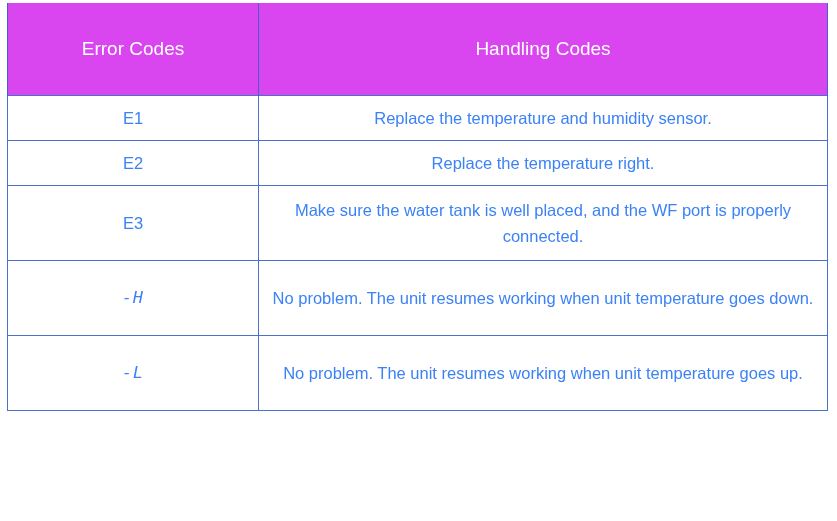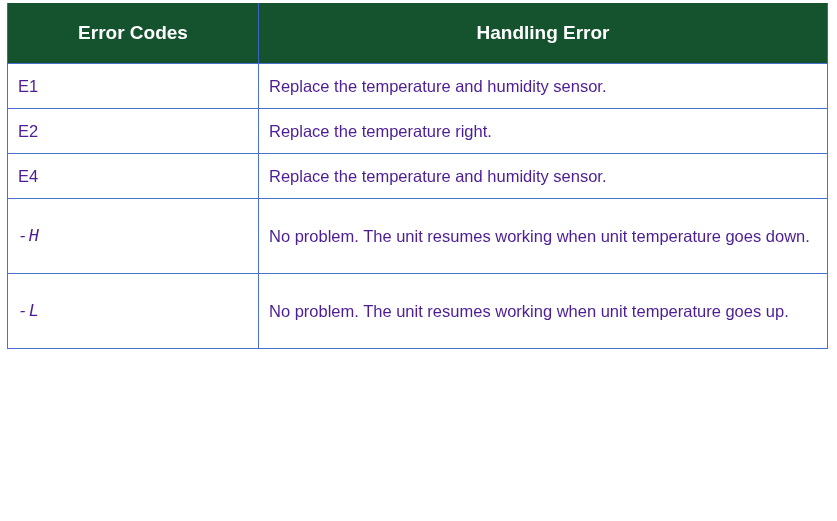--- a/index.html
+++ b/index.html
@@ -15,39 +15,40 @@
       left: 7px;
       top: 3px;
       width: 820px;
       border-collapse: collapse;
       table-layout: fixed;
       font-family: "Liberation Sans", sans-serif;
     }
     .table col.c1 { width: 251px; }
     .table col.c2 { width: 569px; }
     .table th {
-      background: #14532d;
+      background: #d946ef;
       color: #ffffff;
-      font-weight: bold;
+      font-weight: normal;
       font-size: 19px;
       height: 60px;
-      padding: 0;
+      padding: 16px;
       text-align: center;
       vertical-align: middle;
       border-left: 1px solid #3e62c6;
       border-right: 1px solid #3e62c6;
     }
     .table th.h2 {
       border-left: 1px solid #c8d4f2;
     }
     .table td {
       border: 1.5px solid #4a72cc;
-      color: #4c1d95;
+      color: #3b82f6;
       font-size: 16.5px;
       line-height: 26px;
+      text-align: center;
       vertical-align: middle;
       padding: 0 10px;
     }
     .table tr.short td { height: 44px; }
     .table tr.tall td { height: 74px; }
     .code-lcd {
       font-family: "DejaVu Sans Mono", monospace;
       font-style: italic;
       font-size: 16px;
       letter-spacing: 1px;
@@ -57,35 +58,35 @@
 <body>
 
 <table class="table">
   <colgroup>
       <col class="c1">
       <col class="c2">
     </colgroup>
   <thead>
     <tr>
       <th>Error Codes</th>
-      <th class="h2">Handling Error</th>
+      <th class="h2">Handling Codes</th>
     </tr>
   </thead>
   <tbody>
     <tr class="short">
       <td>E1</td>
       <td>Replace the temperature and humidity sensor.</td>
     </tr>
     <tr class="short">
       <td>E2</td>
       <td>Replace the temperature right.</td>
     </tr>
-    <tr class="short">
-      <td>E4</td>
-      <td>Replace the temperature and humidity sensor.</td>
+    <tr class="tall">
+      <td>E3</td>
+      <td>Make sure the water tank is well placed, and the WF port is properly connected.</td>
     </tr>
     <tr class="tall">
       <td class="code-lcd">-H</td>
       <td>No problem. The unit resumes working when unit temperature goes down.</td>
     </tr>
     <tr class="tall">
       <td class="code-lcd">-L</td>
       <td>No problem. The unit resumes working when unit temperature goes up.</td>
     </tr>
   </tbody>

